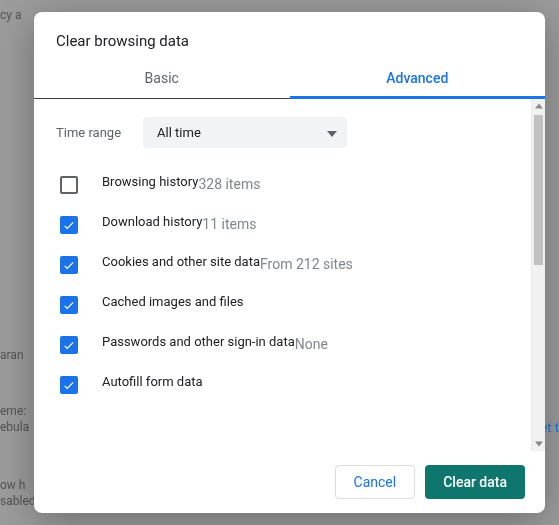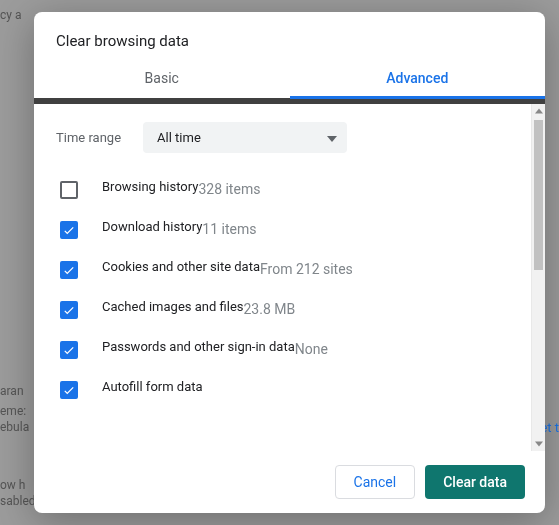--- a/index.html
+++ b/index.html
@@ -45,21 +45,21 @@
       overflow: hidden;
     }
     .dialog-title {
       padding: 20px 22px 10px 22px;
       font-size: 15px;
       color: #202124;
       font-weight: 400;
     }
     .tabs {
       display: flex;
-      border-bottom: 6px solid #404040;
+      border-bottom: 1px solid #404040;
     }
     .tab {
       flex: 1;
       text-align: center;
       padding: 10px 0 12px 0;
       font-size: 14px;
       color: #5f6368;
       cursor: pointer;
       position: relative;
     }
@@ -212,21 +212,21 @@
       font-size: 13px;
       overflow: hidden;
       white-space: nowrap;
     }
   </style>
 </head>
 <body>
 
 <div class="backdrop">
   <span class="bg-text" style="top:8px">cy a</span>
-  <span class="bg-text" style="top:384px">aran</span>
+  <span class="bg-text" style="top:348px">aran</span>
   <span class="bg-text" style="top:404px">eme:</span>
   <span class="bg-text" style="top:420px">ebula</span>
   <span class="bg-text" style="top:478px">ow h</span>
   <span class="bg-text" style="top:494px">sabled</span>
   <span class="link-right" style="top:420px">et t</span>
 </div>
 
 <div class="dialog">
   <div class="dialog-title">Clear browsing data</div>
 
@@ -283,21 +283,20 @@
       </div>
 
       <div class="option-row">
         <div class="checkbox checked">
           <svg viewBox="0 0 24 24">
               <path d="M9 16.2l-3.5-3.5L4 14.2 9 19.2 20 8.2 18.5 6.7z"></path>
             </svg>
         </div>
         <div class="option-text">
           <span class="option-title">Cached images and files</span>
-          <span class="option-sub">23.8 MB</span>
         </div>
       </div>
 
       <div class="option-row">
         <div class="checkbox checked">
           <svg viewBox="0 0 24 24">
               <path d="M9 16.2l-3.5-3.5L4 14.2 9 19.2 20 8.2 18.5 6.7z"></path>
             </svg>
         </div>
         <div class="option-text">

